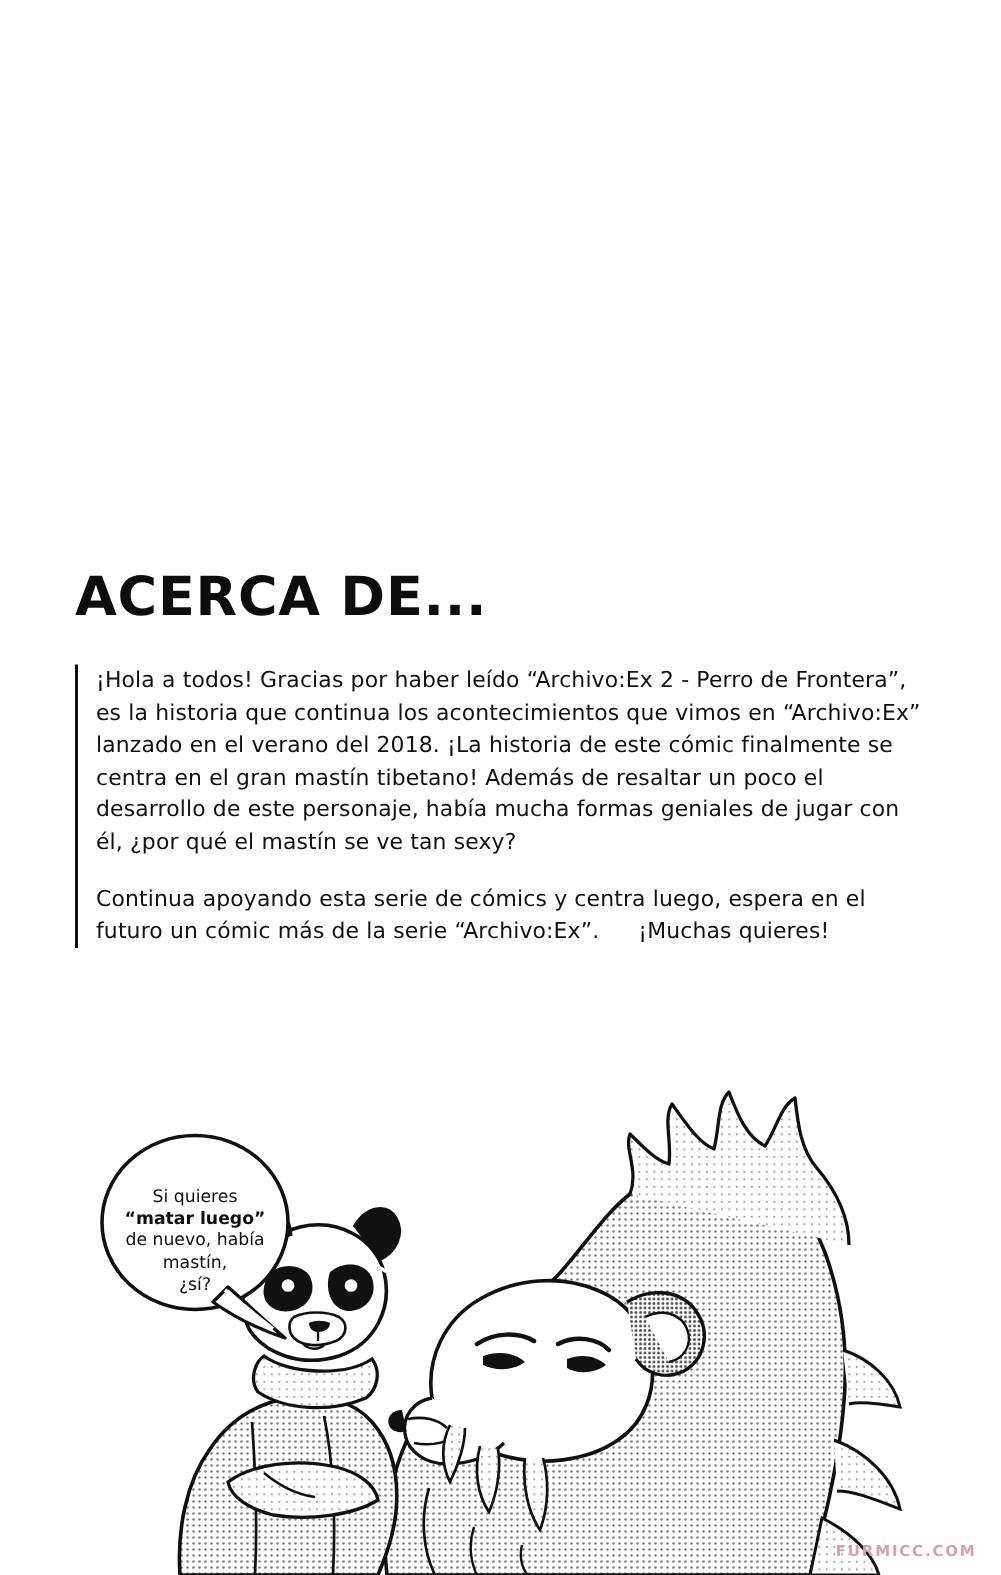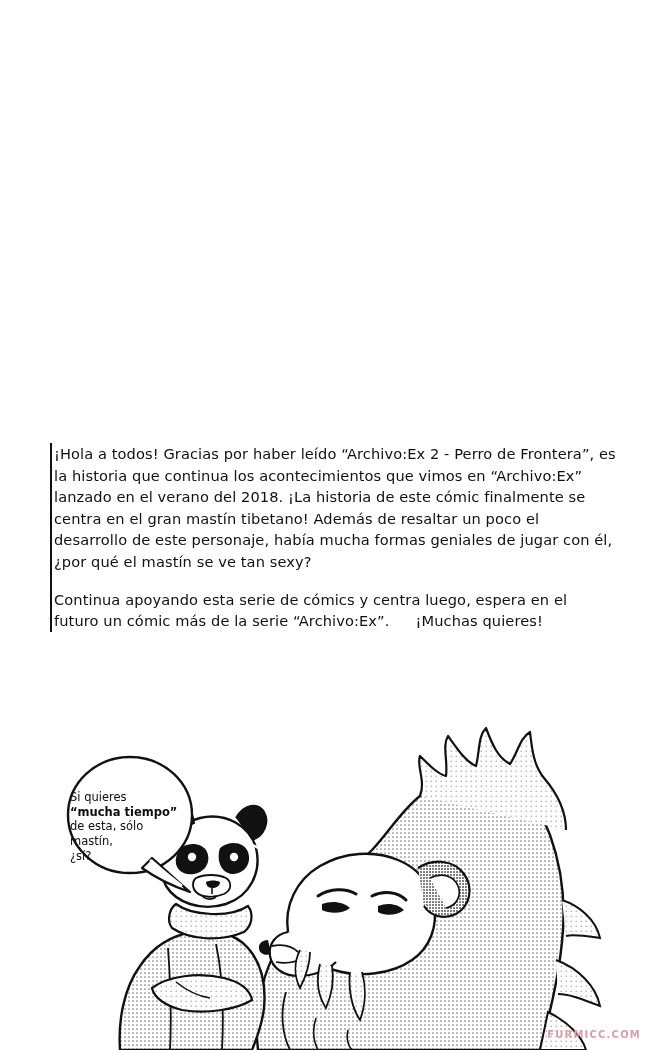--- a/index.html
+++ b/index.html
@@ -33,21 +33,21 @@
     color: #0d0d0d;
     white-space: nowrap;
   }
 
   
   .afterword-body {
     position: absolute;
     left: 50px;
     top: 443px;
     width: 566px;
-    padding-left: 2px;
+    padding-left: 12px;
     border-left: 2px solid #111111;
     box-sizing: border-box;
   }
   .afterword-body p {
     margin: 0 0 16px 0;
     font-family: "DejaVu Sans", sans-serif;
     font-size: 14.6px;
     line-height: 1.48;
     color: #111111;
     letter-spacing: 0.1px;
@@ -67,47 +67,49 @@
     height: 350px;
   }
   .artwork svg { display: block; }
 
   
   .balloon-text {
     position: absolute;
     left: 70px;
     top: 790px;
     width: 120px;
+    text-align: center;
     font-family: "DejaVu Sans", sans-serif;
     font-size: 11.5px;
     line-height: 1.28;
     color: #0d0d0d;
     pointer-events: none;
   }
   .balloon-text .em {
     font-weight: bold;
   }
 
   
   .watermark {
     position: absolute;
-    right: 26px;
+    right: 16px;
     bottom: 10px;
     font-family: "DejaVu Sans", sans-serif;
     font-size: 10px;
     letter-spacing: 1.2px;
     color: #d9a0a8;
     font-weight: bold;
   }
 </style>
 </head>
 <body>
 
 <div class="page">
 
+  <div class="afterword-title">ACERCA DE...</div>
 
   <div class="afterword-body">
     <p>¡Hola a todos! Gracias por haber leído “Archivo:Ex 2 - Perro de Frontera”, es la historia que continua los acontecimientos que vimos en “Archivo:Ex” lanzado en el verano del 2018. ¡La historia de este cómic finalmente se centra en el gran mastín tibetano! Además de resaltar un poco el desarrollo de este personaje, había mucha formas geniales de jugar con él, ¿por qué el mastín se ve tan sexy?</p>
     <p>
       <span>Continua apoyando esta serie de cómics y centra luego, espera en el futuro un cómic más de la serie “Archivo:Ex”.</span><span class="gap-space"></span><span>¡Muchas quieres!</span>
     </p>
   </div>
 
   <div class="artwork">
     <svg width="667" height="350" viewBox="0 0 667 350" xmlns="http://www.w3.org/2000/svg">
@@ -226,21 +228,21 @@
       <g>
         <ellipse cx="130" cy="115" rx="62" ry="58" fill="#ffffff" stroke="#111" stroke-width="2.4"></ellipse>
         <path d="M152 158 C168 172 178 182 190 192 C172 186 156 178 142 168 Z" fill="#ffffff" stroke="#111" stroke-width="2.2" stroke-linejoin="round"></path>
         <path d="M150 160 C162 170 172 178 182 186" fill="#ffffff" stroke="#ffffff" stroke-width="2.4"></path>
       </g>
     </svg>
   </div>
 
   <div class="balloon-text">
     <div>Si quieres</div>
-    <div class="em">“mucha tiempo”</div>
-    <div>de esta, sólo</div>
+    <div class="em">“matar luego”</div>
+    <div>de nuevo, había</div>
     <div>mastín,</div>
     <div>¿sí?</div>
   </div>
 
   <div class="watermark">FURMICC.COM</div>
 
 </div>
 
 </body></html>

